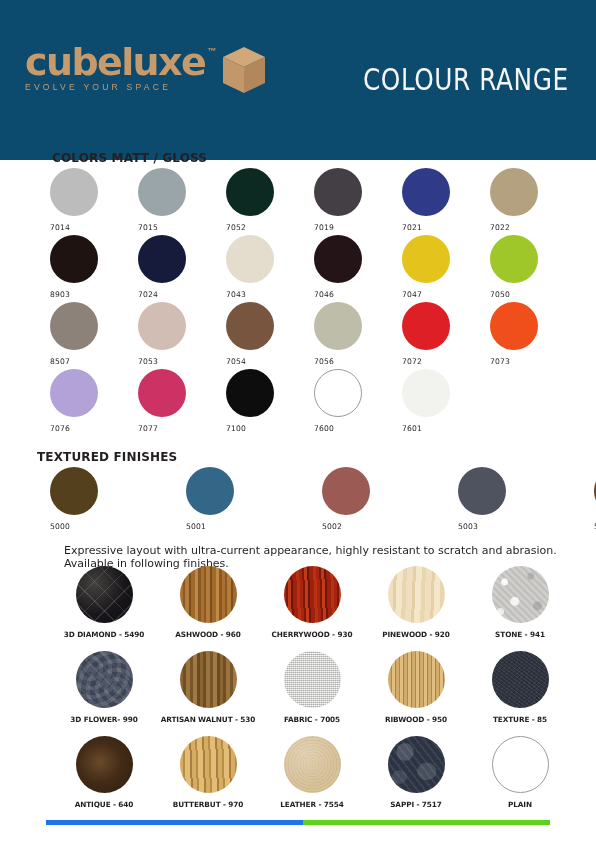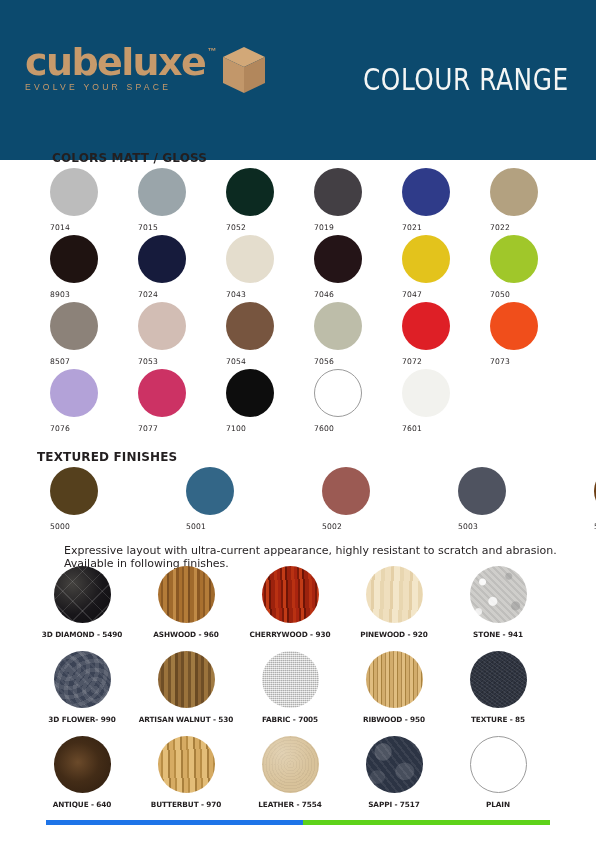--- a/index.html
+++ b/index.html
@@ -99,21 +99,21 @@
     position: absolute; left: 64px; top: 544px;
     width: 500px;
     font-size: 11px;
     color: #231f20;
     font-family: "DejaVu Sans", sans-serif;
     letter-spacing: -0.02px;
   }
 
   
   #grid-finishes {
-    position: absolute; left: 30px; top: 566px;
+    position: absolute; left: 52px; top: 566px;
     display: grid;
     grid-template-columns: repeat(5, 104px);
     grid-auto-rows: 85px;
   }
   .finish-cell {
     width: 104px;
     display: flex; flex-direction: column; align-items: center;
   }
   .finish-swatch {
     width: 57px; height: 57px; border-radius: 50%;

